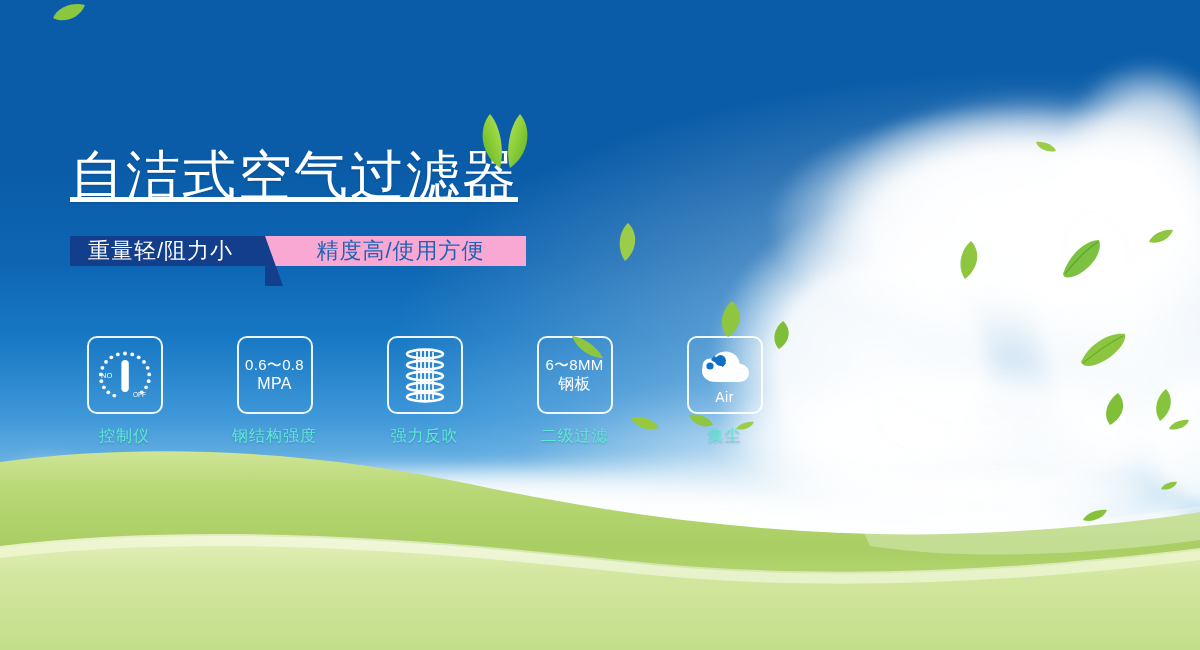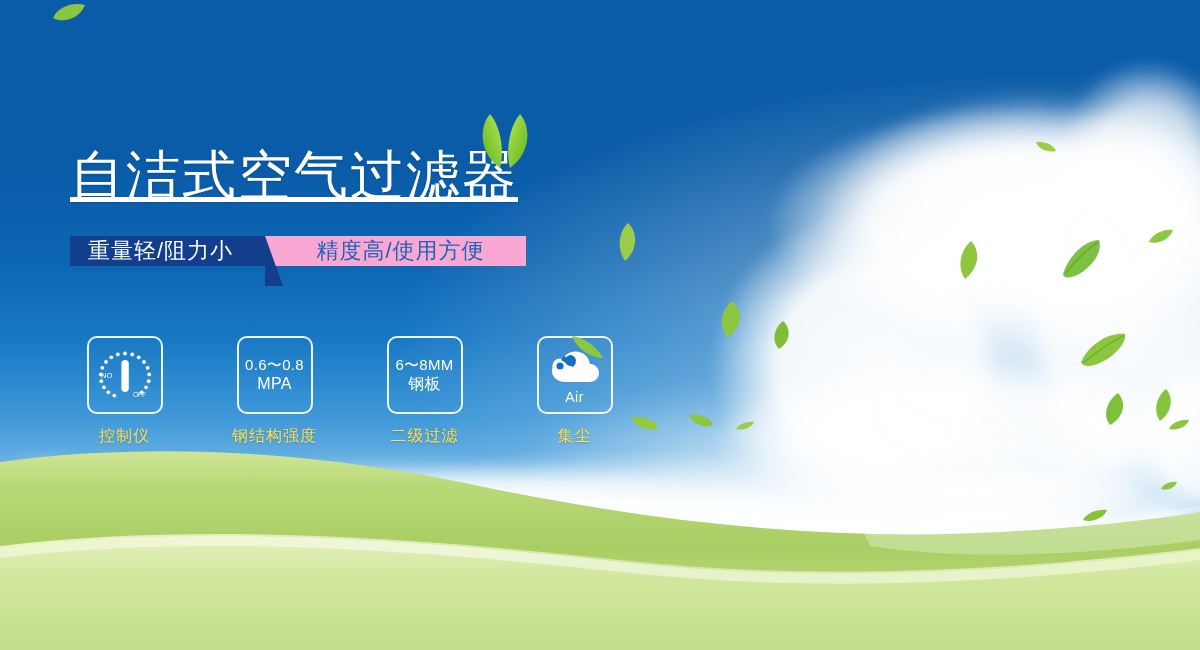--- a/index.html
+++ b/index.html
@@ -165,21 +165,21 @@
   .fbox-text{
     font-size:15px;line-height:1.25;
     text-align:center;
     letter-spacing:.3px;
     white-space:nowrap;
   }
   .fbox-text .l2{font-size:16px;}
   .flabel{
     margin-top:12px;
     font-size:16px;
-    color:#fde047;
+    color:#5eead4;
     letter-spacing:1px;
     white-space:nowrap;
     text-shadow:0 1px 2px rgba(0,40,90,.25);
   }
 
   
   .air-cap{
     font-size:14px;
     margin-top:1px;
     color:#ffffff;
@@ -292,20 +292,41 @@
     <div class="feature">
       <div class="fbox">
         <div class="fbox-text">
           <div>0.6〜0.8</div>
           <div class="l2">MPA</div>
         </div>
       </div>
       <div class="flabel">钢结构强度</div>
     </div>
 
+    <div class="feature">
+      <div class="fbox">
+        <svg width="56" height="58" viewBox="0 0 56 58" aria-hidden="true">
+          <g fill="none" stroke="#ffffff" stroke-width="2.6">
+            <ellipse cx="28" cy="8" rx="18" ry="4.4"></ellipse>
+            <ellipse cx="28" cy="19" rx="18" ry="4.4"></ellipse>
+            <ellipse cx="28" cy="30" rx="18" ry="4.4"></ellipse>
+            <ellipse cx="28" cy="41" rx="18" ry="4.4"></ellipse>
+            <ellipse cx="28" cy="51" rx="18" ry="4.4"></ellipse>
+          </g>
+          <g stroke="#ffffff" stroke-width="1.7">
+            <line x1="20" y1="6" x2="20" y2="53"></line>
+            <line x1="24" y1="5" x2="24" y2="54"></line>
+            <line x1="28" y1="4" x2="28" y2="55"></line>
+            <line x1="32" y1="5" x2="32" y2="54"></line>
+            <line x1="36" y1="6" x2="36" y2="53"></line>
+          </g>
+        </svg>
+      </div>
+      <div class="flabel">强力反吹</div>
+    </div>
 
     <div class="feature">
       <div class="fbox">
         <div class="fbox-text">
           <div>6〜8MM</div>
           <div class="l2">钢板</div>
         </div>
       </div>
       <div class="flabel">二级过滤</div>
     </div>

